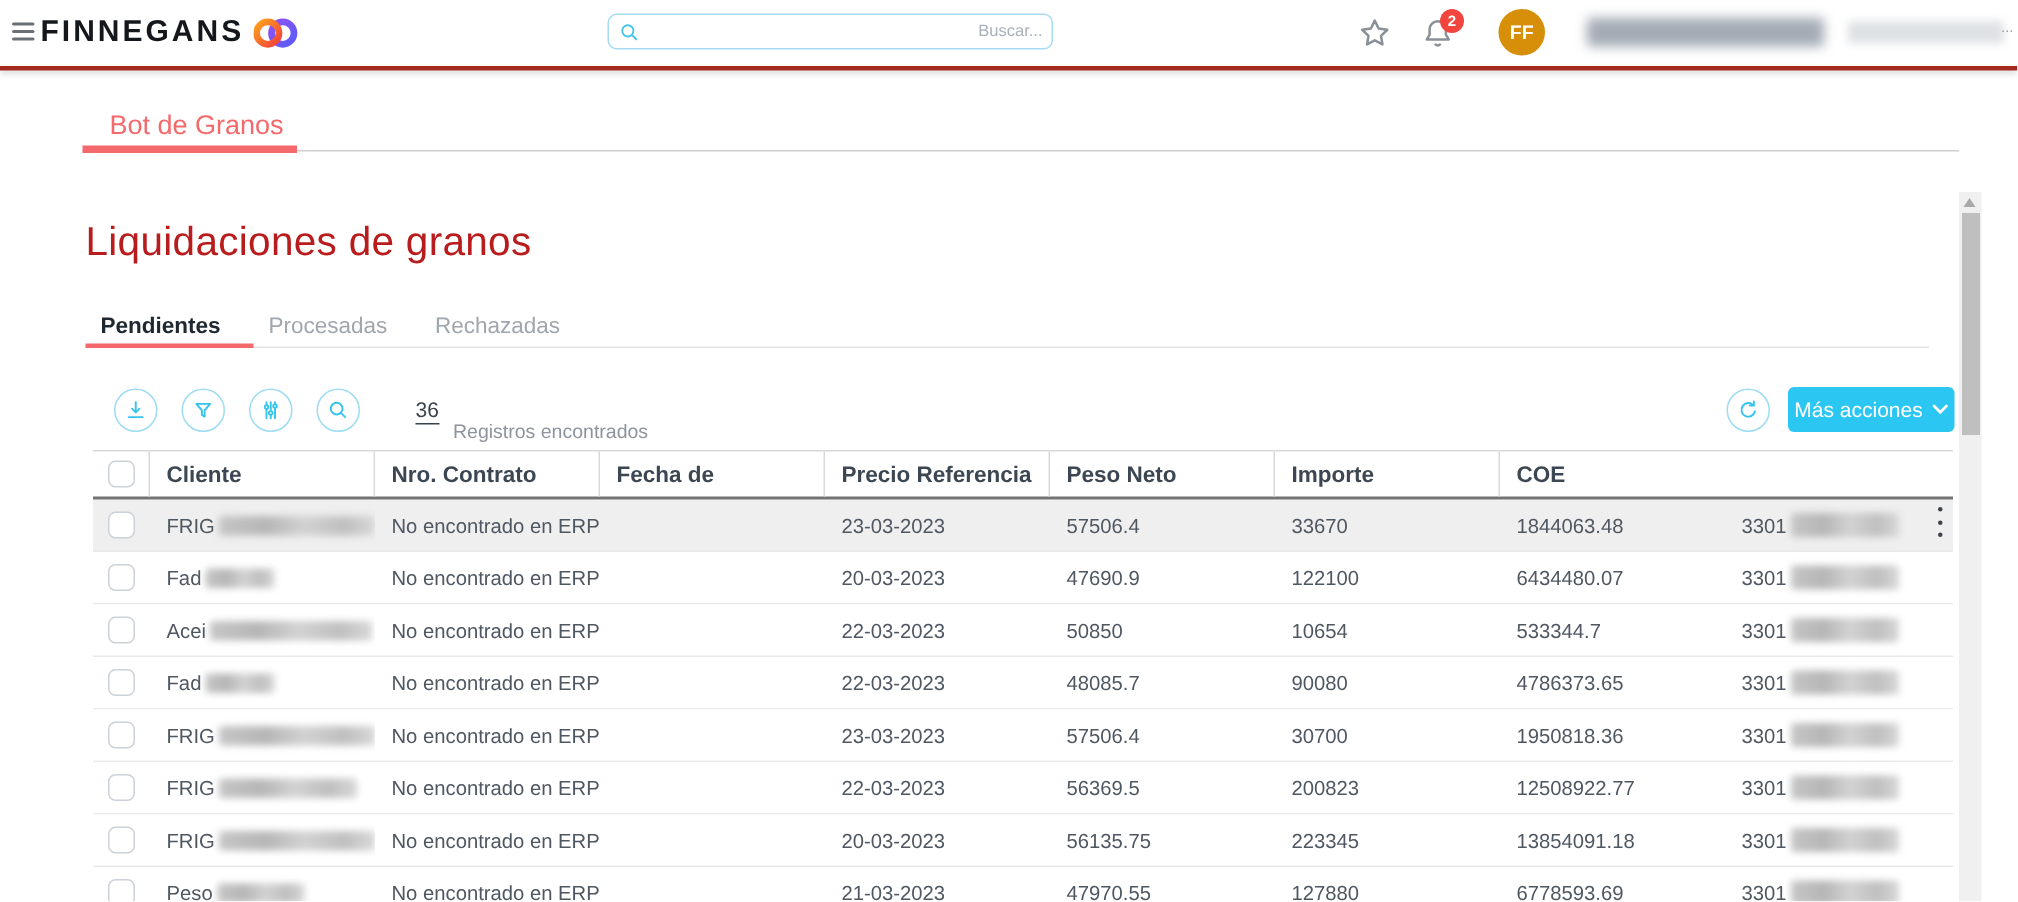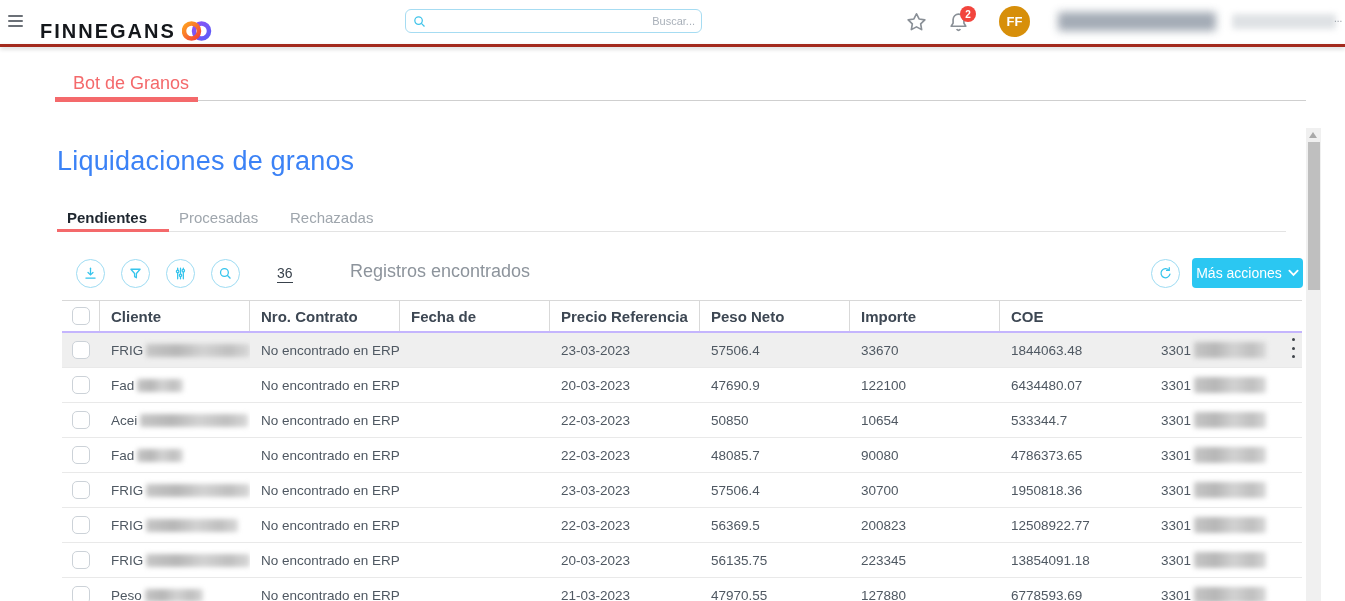--- a/index.html
+++ b/index.html
@@ -3,21 +3,21 @@
 <meta charset="utf-8">
 <style>
   * { margin:0; padding:0; box-sizing:border-box; }
   html,body { width:1345px; height:601px; background:#fff; font-family:"Liberation Sans", sans-serif; }
   #stage { position:relative; width:1345px; height:601px; overflow:hidden; background:#fff; }
 
   
   .appbar { position:absolute; left:0; top:0; width:1345px; height:44px; background:#fff; }
   .hamburger { position:absolute; left:8px; top:15px; width:15px; height:13px; cursor:pointer; }
   .hamburger span { display:block; height:2px; background:#6b7077; margin-bottom:3px; border-radius:1px; }
-  .logo { position:absolute; left:40px; top:10px; display:flex; align-items:flex-start;margin-top:10px; }
+  .logo { position:absolute; left:27px; top:10px; display:flex; align-items:center; }
   .logo-text { font-size:20px; font-weight:800; letter-spacing:2px; color:#14171b; }
   .logo-mark { margin-left:6px; width:30px; height:22px; }
 
   .searchbox { position:absolute; left:405px; top:9px; width:297px; height:24px;
     border:1px solid #a6dcf2; border-radius:6px; display:flex; align-items:center; padding:0 6px; background:#fff; }
   .searchbox svg { flex:0 0 auto; margin-right:3px; }
   .searchbox input { border:none; outline:none; flex:1; font-size:11px; color:#5a636d; font-family:Liberation Sans, sans-serif; background:transparent;text-align:right; }
   .searchbox input::placeholder { color:#a9b0b9; }
 
   .icon-star { position:absolute; left:904px; top:10px; width:25px; height:25px; cursor:pointer; }
@@ -34,40 +34,40 @@
 
   .red-divider { position:absolute; left:0; top:44px; width:1345px; height:3px; background:#a32a1d;
     box-shadow:0 2px 4px rgba(0,0,0,.18); }
 
   
   .pagetab-label { position:absolute; left:57px; top:73px; font-size:18px; color:#f4696b; cursor:pointer;margin-left:16px; }
   .pagetab-underline { position:absolute; left:55px; top:97px; width:143px; height:5px; background:#f4696b; z-index:2; }
   .pagetab-hairline { position:absolute; left:55px; top:100px; width:1251px; height:1px; background:#cfcfcf; }
 
   
-  .page-title { position:absolute; left:57px; top:146px; font-size:27px; font-weight:500; color:#3b82f6; letter-spacing:.2px; }
+  .page-title { position:absolute; left:57px; top:146px; font-size:27px; font-weight:500; color:#b91c1c; letter-spacing:.2px; }
 
   .tab { position:absolute; top:209px; font-size:15px; cursor:pointer; }
   .tab-active { color:#1f2730; font-weight:700; }
   .tab-idle { color:#9fa6ad; }
   .tabs-underline-active { position:absolute; left:57px; top:229px; width:112px; height:3px; background:#f4696b; z-index:2; }
   .tabs-hairline { position:absolute; left:57px; top:231px; width:1229px; height:1px; background:#e3e3e3; }
 
   
   .circle-btn { position:absolute; width:29px; height:29px; border:1px solid #9edcf3; border-radius:50%;
     display:flex; align-items:center; justify-content:center; background:#fff; cursor:pointer; }
   .result-count { position:absolute; left:277px; top:265px; font-size:14px; color:#39424c; border-bottom:1px solid #39424c; padding-bottom:1px; }
-  .result-label { position:absolute; left:302px; top:261px; font-size:18px; color:#8d949c;margin-left:48px; }
+  .result-label { position:absolute; left:302px; top:280px; font-size:13px; color:#8d949c; }
   .more-actions { position:absolute; left:1192px; top:258px; width:111px; height:30px; background:#2bc7f2; border:none;
     border-radius:4px; color:#fff; font-size:14px; font-family:"Liberation Sans",sans-serif; cursor:pointer;
     display:flex; align-items:center; justify-content:center; gap:6px; }
 
   
   .thead { position:absolute; left:62px; top:300px; width:1240px; height:33px; display:flex;
-    border-top:1px solid #d8d8d8; border-bottom:2px solid #c4b5fd; background:#fff; z-index:1; }
+    border-top:1px solid #d8d8d8; border-bottom:2px solid #737373; background:#fff; z-index:1; }
   .th { font-size:15px; font-weight:600; color:#3d4753; display:flex; align-items:center; padding-left:11px;
     border-right:1px solid #d9d9d9; overflow:hidden; white-space:nowrap; }
   .tbody { position:absolute; left:62px; top:333px; width:1240px; }
   .trow { display:flex; height:35px; border-bottom:1px solid #e9e9e9; background:#fff;text-align:right; }
   .trow.hl { background:#efefef; }
   .cell { font-size:13.5px; color:#4f5862; display:flex; align-items:center; padding-left:11px;
     overflow:hidden; white-space:nowrap; }
   .c-check { width:38px; padding-left:0; justify-content:center; border-right:0; }
   .th.c-check { border-right:1px solid #d9d9d9; }
   .c-cliente { width:150px; } .c-especies { width:150px; } .c-contrato { width:150px; }

